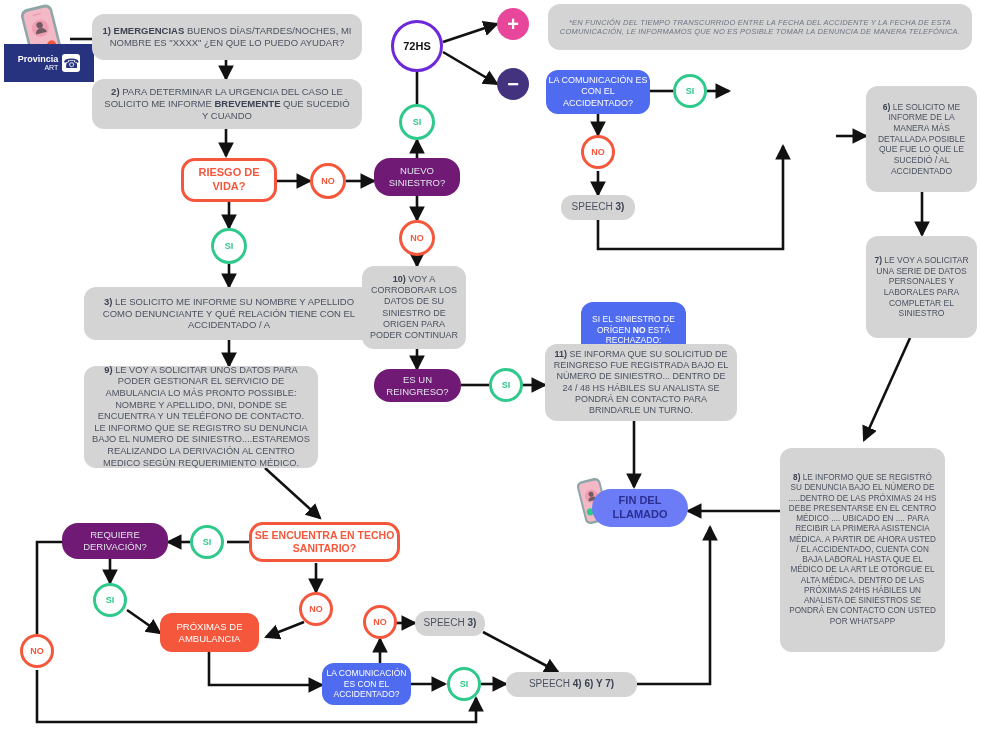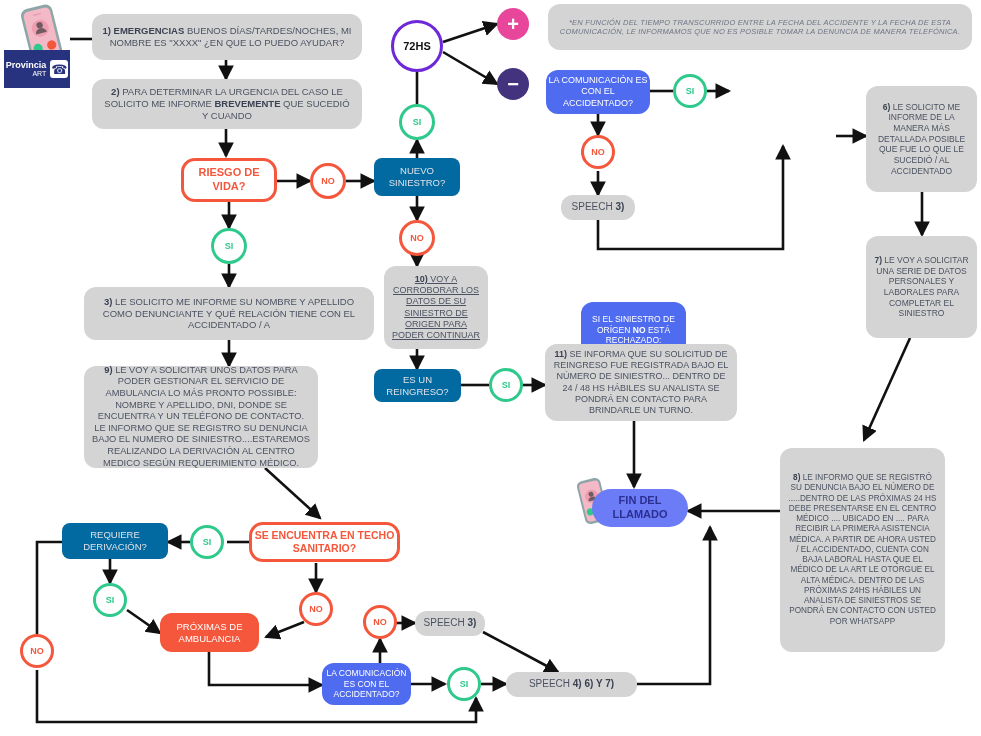--- a/index.html
+++ b/index.html
@@ -6,21 +6,21 @@
   body{font-family:"Liberation Sans","DejaVu Sans",sans-serif;}
   #canvas{position:relative;width:981px;height:736px;background:#fff;overflow:hidden;}
   .node{position:absolute;box-sizing:border-box;display:flex;align-items:center;justify-content:center;text-align:center;}
   .txt{display:block;width:100%;line-height:1.25;}
 
   
   .grey{background:#d4d4d4;border-radius:12px;color:#4b5261;padding:6px 8px;}
   .grey b{color:#3b4252;font-weight:bold;}
 
   
-  .navy{background:#0369a1;border-radius:8px;color:#dfe2e8;}
+  .navy{background:#701a75;border-radius:16px;color:#dfe2e8;}
   
   .blue{background:#4f6bf0;border-radius:12px;color:#ffffff;}
   
   .orangeout{background:#ffffff;border:3px solid #f4573b;border-radius:14px;color:#f4573b;font-weight:bold;}
   
   .orangefill{background:#f4573b;border-radius:12px;color:#ffffff;}
   
   .finblue{background:#6b7cf6;border-radius:22px;color:#2b2f8f;font-weight:bold;}
 
   
@@ -154,21 +154,21 @@
         <circle cx="28" cy="26" r="8.5" fill="#ef9db0"></circle>
         <circle cx="28" cy="23" r="3.2" fill="#6f5b62"></circle>
         <path d="M22.5 31 a5.5 5 0 0 1 11 0z" fill="#6f5b62"></path>
         <circle cx="21" cy="45" r="4.6" fill="#2ec98b"></circle>
         <circle cx="35" cy="45" r="4.6" fill="#f4573b"></circle>
         <rect x="24" y="11" width="8" height="1.6" rx=".8" fill="#e59fb0"></rect>
       </g>
     </svg>
   </div>
 
-  <div class="logo" style="left:4px;top:50px;width:66px;height:38px;">
+  <div class="logo" style="left:4px;top:44px;width:90px;height:38px;">
     <div style="text-align:right;">
       <div class="t1">Provincia</div>
       <div class="t2">ART</div>
     </div>
     <div class="mark">☎</div>
   </div>
 
   <div class="node grey" style="left:92px;top:14px;width:270px;height:46px;">
     <span class="txt" style="font-size:9.5px;">
       <b>1) EMERGENCIAS</b><span> BUENOS DÍAS/TARDES/NOCHES, MI NOMBRE ES "XXXX" ¿EN QUE LO PUEDO AYUDAR?</span>
@@ -243,21 +243,21 @@
   </div>
 
   <div class="node grey" style="left:84px;top:287px;width:290px;height:53px;">
     <span class="txt" style="font-size:9.5px;"><b>3)</b><span> LE SOLICITO ME INFORME SU NOMBRE Y APELLIDO COMO DENUNCIANTE Y QUÉ RELACIÓN TIENE CON EL ACCIDENTADO / A</span></span>
   </div>
 
   <div class="node grey" style="left:84px;top:366px;width:234px;height:102px;">
     <span class="txt" style="font-size:9.3px;"><b>9)</b><span> LE VOY A SOLICITAR UNOS DATOS PARA PODER GESTIONAR EL SERVICIO DE AMBULANCIA LO MÁS PRONTO POSSIBLE: NOMBRE Y APELLIDO, DNI, DONDE SE ENCUENTRA Y UN TELÉFONO DE CONTACTO. LE INFORMO QUE SE REGISTRO SU DENUNCIA BAJO EL NUMERO DE SINIESTRO....ESTAREMOS REALIZANDO LA DERIVACIÓN AL CENTRO MEDICO SEGÚN REQUERIMIENTO MÉDICO.</span></span>
   </div>
 
-  <div class="node grey" style="left:384px;top:266px;width:104px;height:83px;text-decoration:underline;">
+  <div class="node grey" style="left:362px;top:266px;width:104px;height:83px;">
     <span class="txt" style="font-size:9px;"><b>10)</b><span> VOY A CORROBORAR LOS DATOS DE SU SINIESTRO DE ORIGEN PARA PODER CONTINUAR</span></span>
   </div>
 
   <div class="node navy" style="left:374px;top:369px;width:87px;height:33px;">
     <span class="txt" style="font-size:9.5px;">ES UN REINGRESO?</span>
   </div>
   <div class="circle c-si" style="left:489px;top:368px;width:34px;height:34px;">
     <span>SI</span>
   </div>
 

